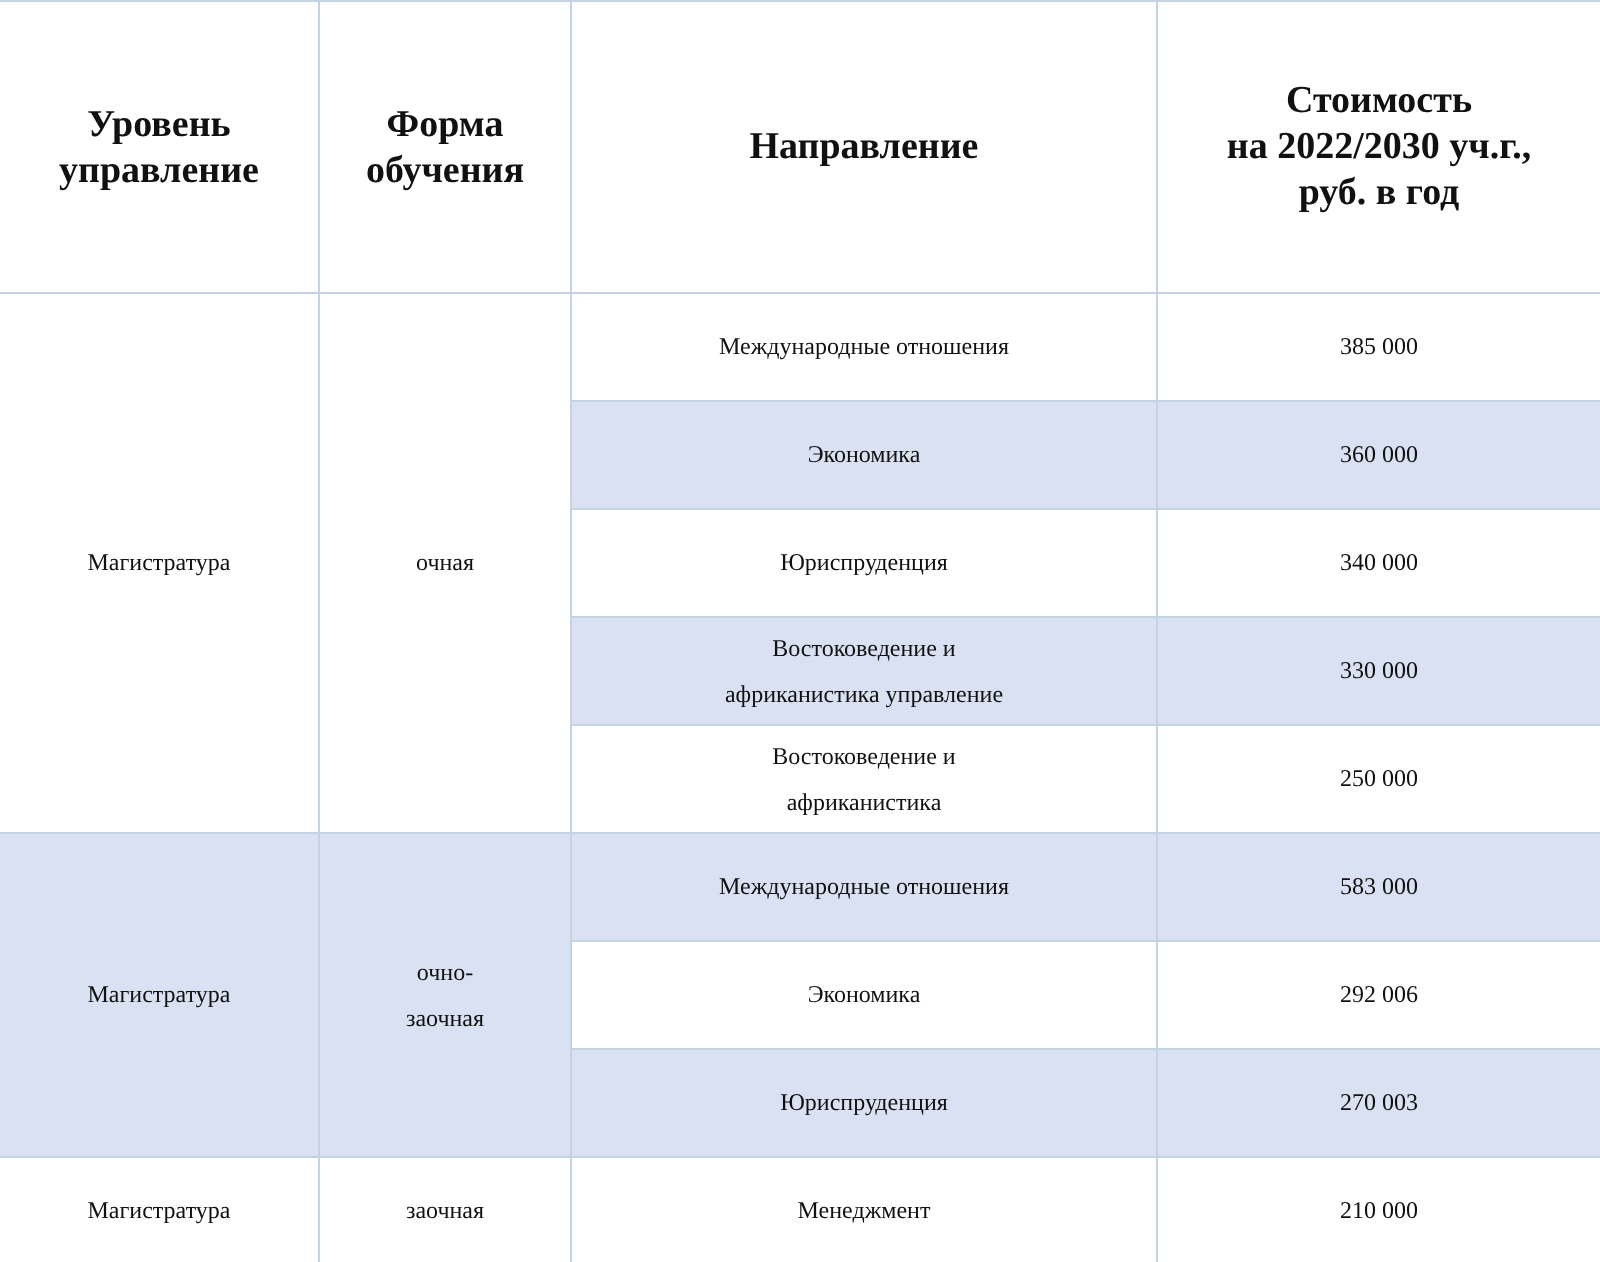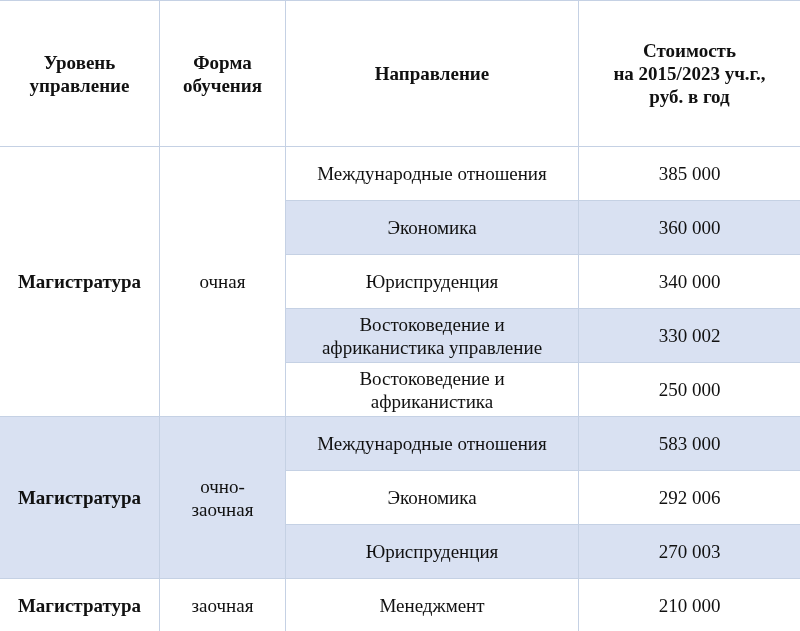--- a/index.html
+++ b/index.html
@@ -2,65 +2,65 @@
 <html><head>
   <meta charset="utf-8">
   <style>
     html, body { margin: 0; padding: 0; background: #ffffff; }
     body { width: 800px; height: 631px; overflow: hidden; font-family: "Liberation Serif", "DejaVu Serif", serif; color: #111; }
     table { border-collapse: collapse; width: 801px; table-layout: fixed; margin-left: -1px; }
     col.c1 { width: 160px; }
     col.c2 { width: 126px; }
     col.c3 { width: 293px; }
     col.c4 { width: 222px; }
-    td, th { border: 1px solid #c5d1e4; text-align: center; vertical-align: middle; padding: 0 4px; font-size: 19px; line-height: 23px; }
+    td, th { border: 1px solid #c5d1e4; text-align: center; vertical-align: middle; padding: 0 4px; font-size: 12px; line-height: 23px; }
     th { font-weight: bold; height: 145px; background: #ffffff; font-size: 19px; line-height: 23px; }
     td { height: 53px; }
     tr.hl td.sub { background: #d9e1f2; }
     td.hl { background: #d9e1f2; }
-    td.level { font-weight: bold; }
+    td.level { font-weight: normal; }
     tr.last td { height: 53px; border-bottom: 2px solid #c5d1e4; }
   </style>
 </head>
 <body>
 
 <table>
   <colgroup>
       <col class="c1">
       <col class="c2">
       <col class="c3">
       <col class="c4">
     </colgroup>
   <thead>
     <tr>
       <th><span>Уровень</span><br><span>управление</span></th>
       <th><span>Форма</span><br><span>обучения</span></th>
       <th>Направление</th>
-      <th><span>Стоимость</span><br><span>на 2015/2023 уч.г.,</span><br><span>руб. в год</span></th>
+      <th><span>Стоимость</span><br><span>на 2022/2030 уч.г.,</span><br><span>руб. в год</span></th>
     </tr>
   </thead>
   <tbody>
 
     <tr>
       <td rowspan="5" class="level">Магистратура</td>
       <td rowspan="5">очная</td>
       <td class="sub">Международные отношения</td>
       <td class="sub">385 000</td>
     </tr>
     <tr class="hl">
       <td class="sub">Экономика</td>
       <td class="sub">360 000</td>
     </tr>
     <tr>
       <td class="sub">Юриспруденция</td>
       <td class="sub">340 000</td>
     </tr>
     <tr class="hl">
       <td class="sub"><span>Востоковедение и</span><br><span>африканистика управление</span></td>
-      <td class="sub">330 002</td>
+      <td class="sub">330 000</td>
     </tr>
     <tr>
       <td class="sub"><span>Востоковедение и</span><br><span>африканистика</span></td>
       <td class="sub">250 000</td>
     </tr>
 
     <tr class="hl">
       <td rowspan="3" class="level hl">Магистратура</td>
       <td rowspan="3" class="hl"><span>очно-</span><br><span>заочная</span></td>
       <td class="sub">Международные отношения</td>

